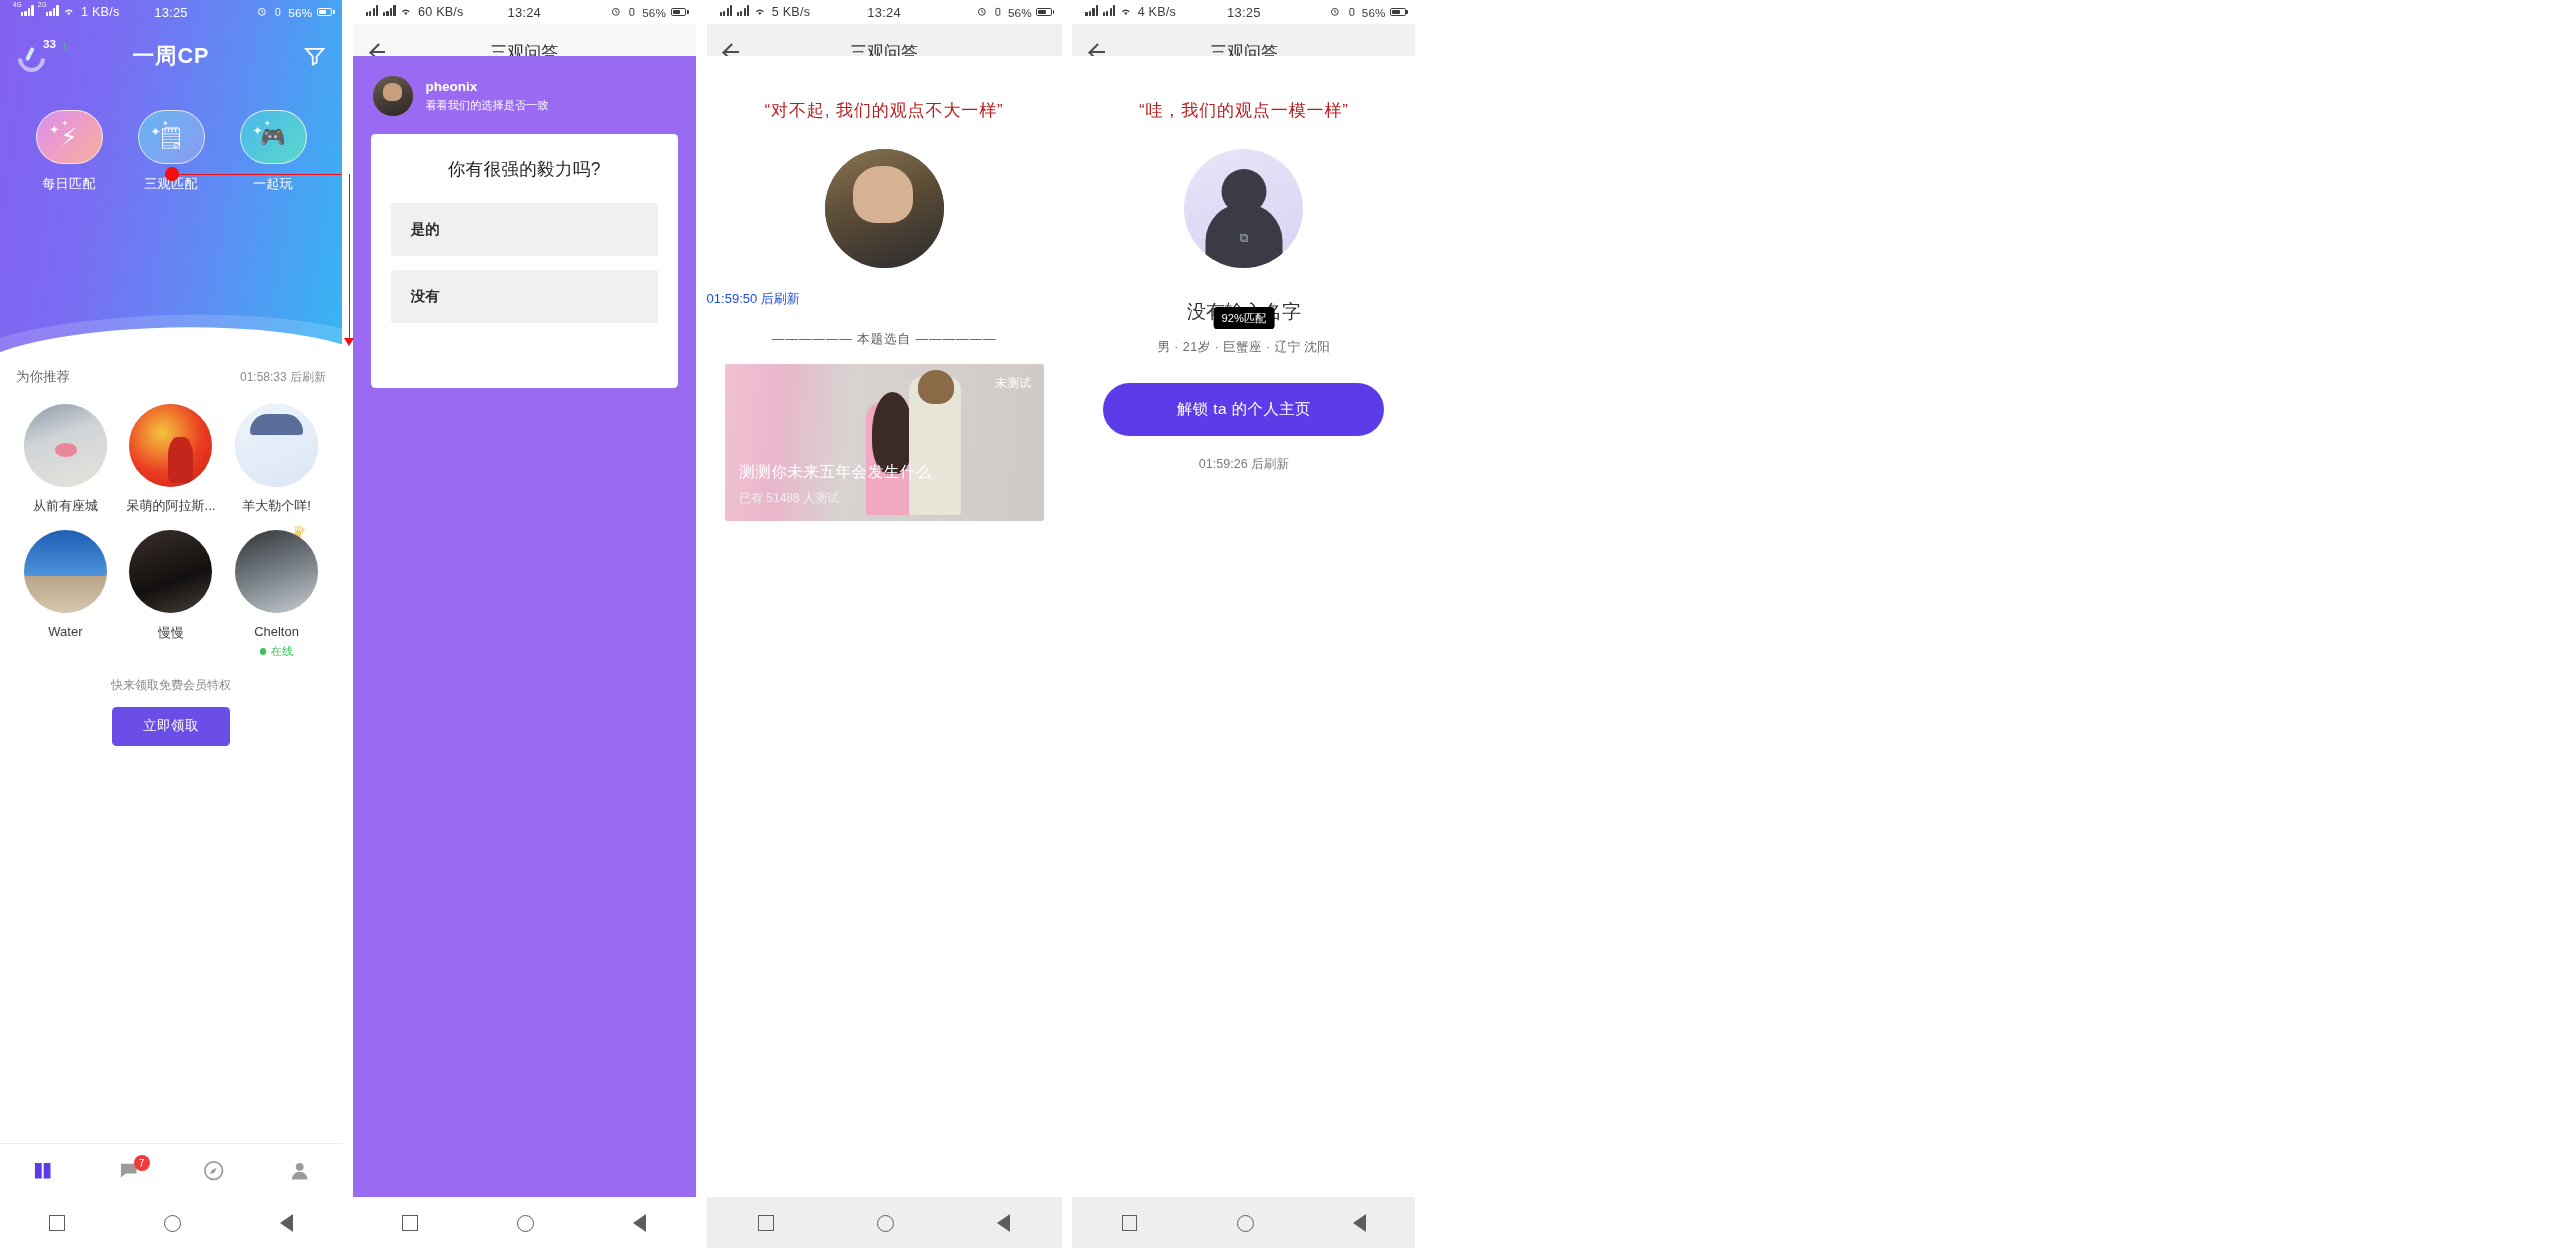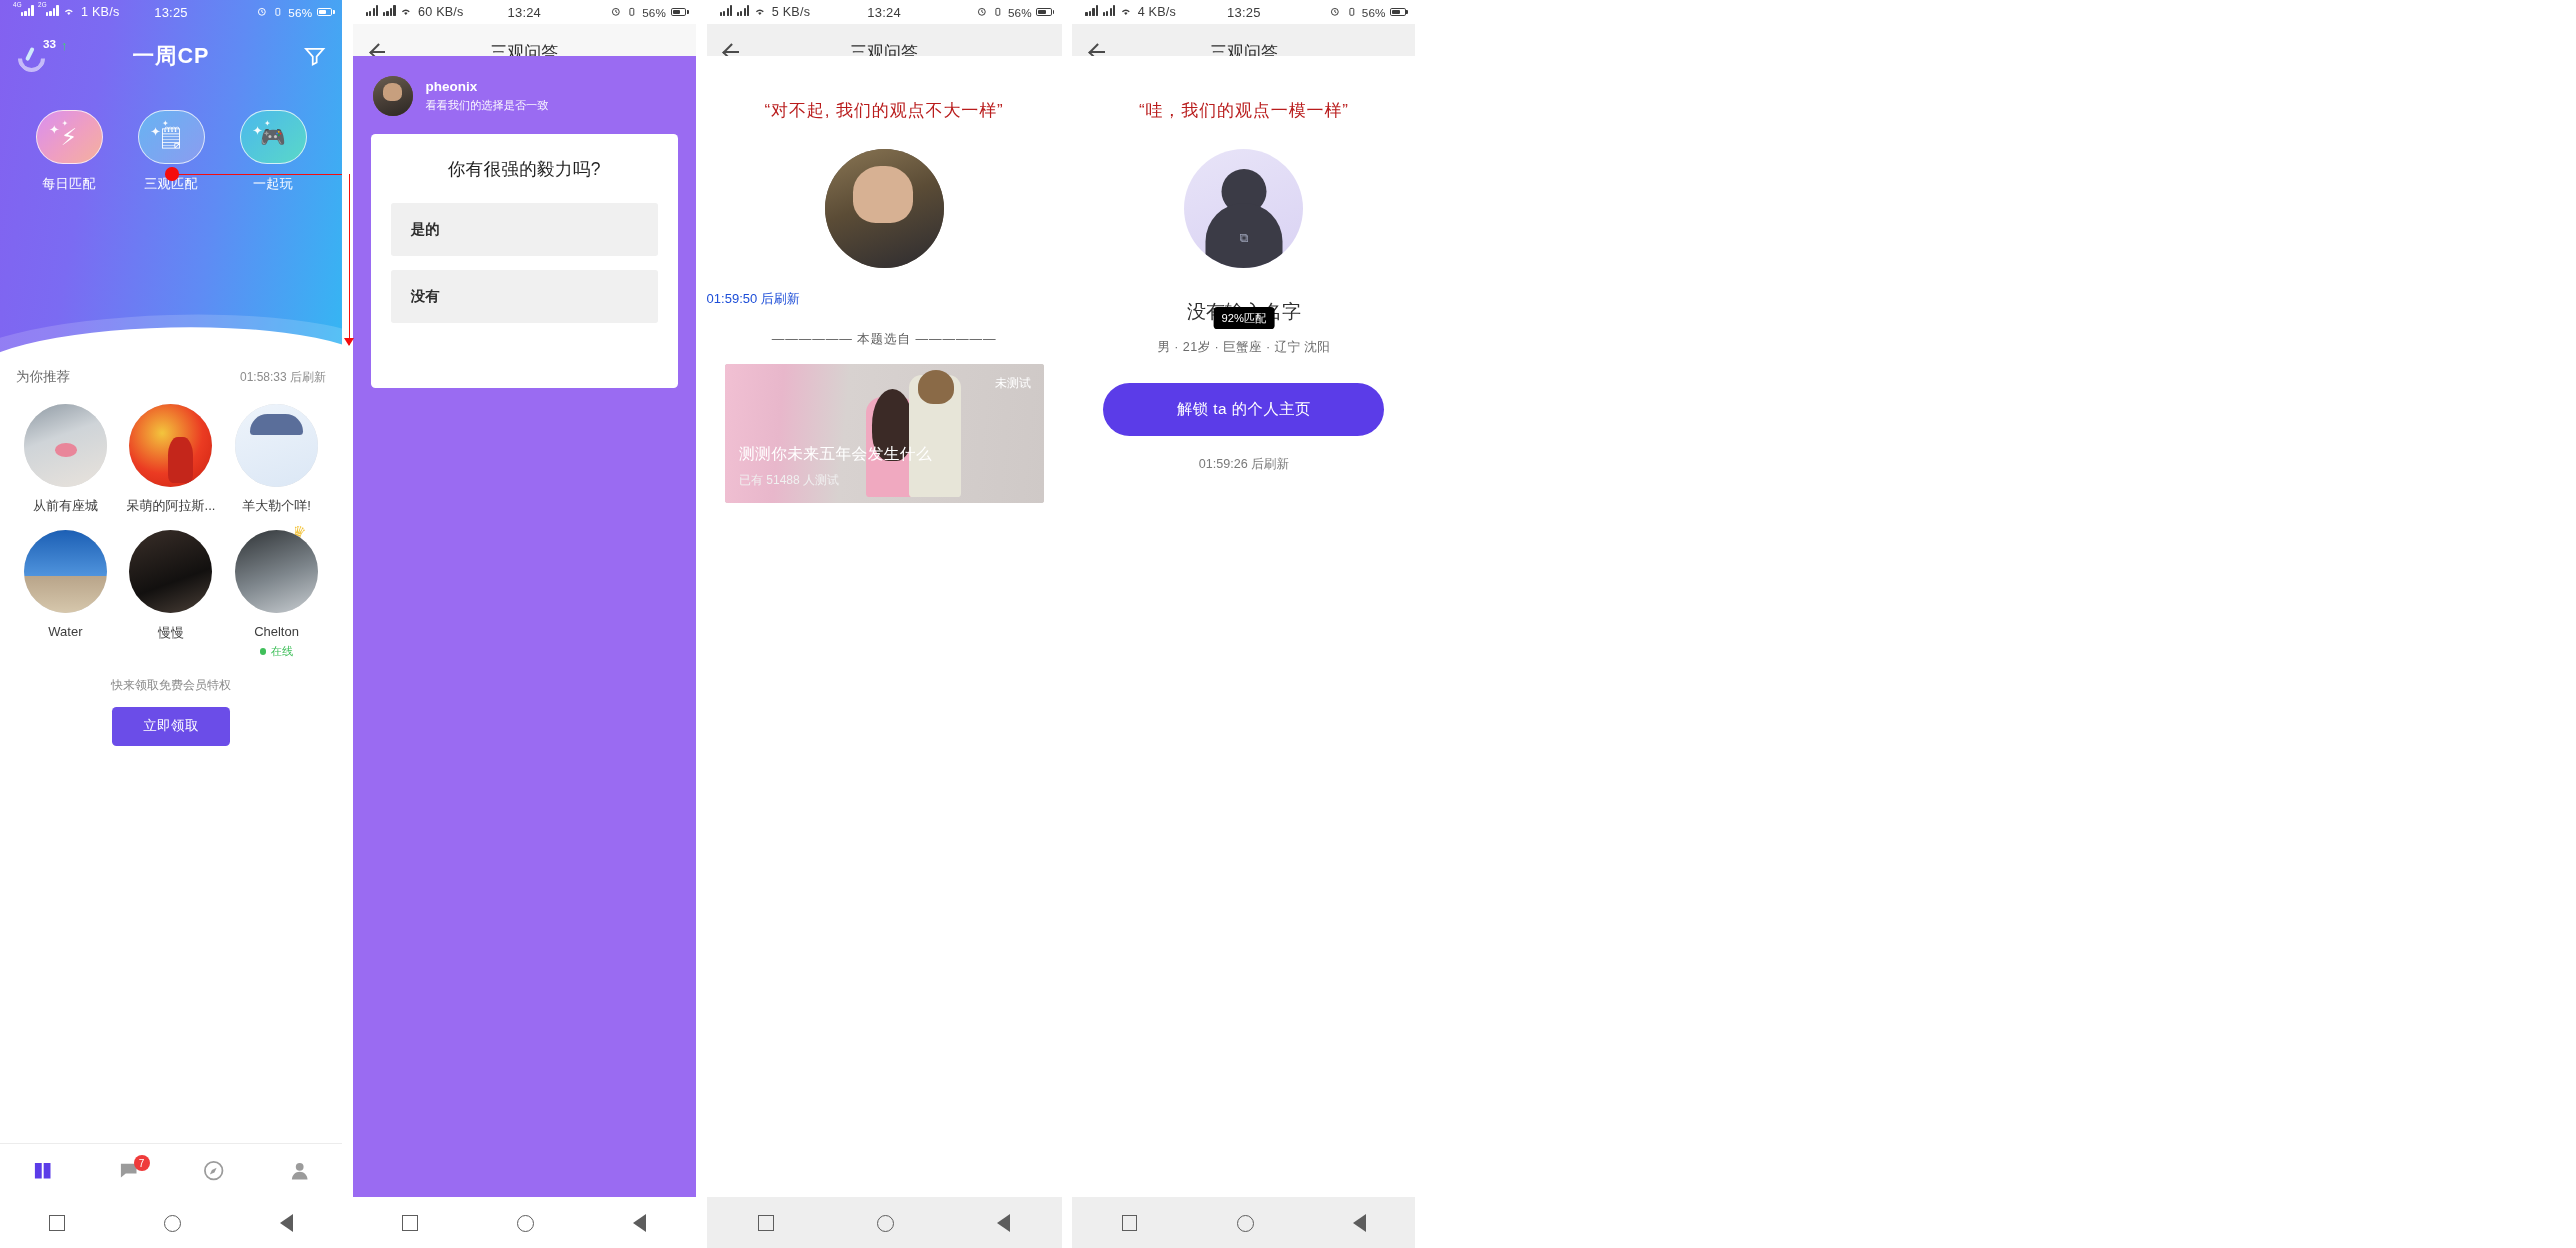--- a/index.html
+++ b/index.html
@@ -199,21 +199,21 @@
   .p3-head{ height:56px; background:#f0f0f0; display:flex; align-items:center; padding:0 14.4px; position:relative; }
   .p3-body{ position:absolute; top:56px; left:0; right:0; bottom:52px; background:#fff; }
   .res-title{ text-align:center; font-size:17px; color:#b91c1c; margin-top:43px; letter-spacing:0.9px; }
   .res-ava{
     width:119px;height:119px;border-radius:50%;margin:27px auto 0 auto;overflow:hidden;
     background:#6b6054; position:relative;
   }
   .res-timer{ text-align:left; font-size:13px; color:#1d4ed8; margin-top:21.6px; }
   .res-from{ text-align:center; font-size:12.6px; color:#5a5a5a; margin-top:23.4px; letter-spacing:0.9px; }
   .banner{
-    margin:16px 18px 0 18px; height:139px; border-radius:2.7px; overflow:hidden;
+    margin:16px 18px 0 18px; height:157px; border-radius:2.7px; overflow:hidden;
     position:relative; background:#cfc9c8;
   }
   .banner .tag{ position:absolute; right:12.6px; top:10.8px; color:#fff; font-size:12px; }
   .banner .bt{ position:absolute; left:14.4px; bottom:38px; color:#fff; font-size:15.7px; letter-spacing:0.4px; }
   .banner .bs{ position:absolute; left:14.4px; bottom:14.4px; color:#f0f0f0; font-size:12px; }
 
   
   .p4-head{ height:56px; background:#f0f0f0; display:flex; align-items:center; padding:0 14.4px; position:relative; }
   .p4-body{ position:absolute; top:56px; left:0; right:0; bottom:52px; background:#fff; }
   .m-ava{

